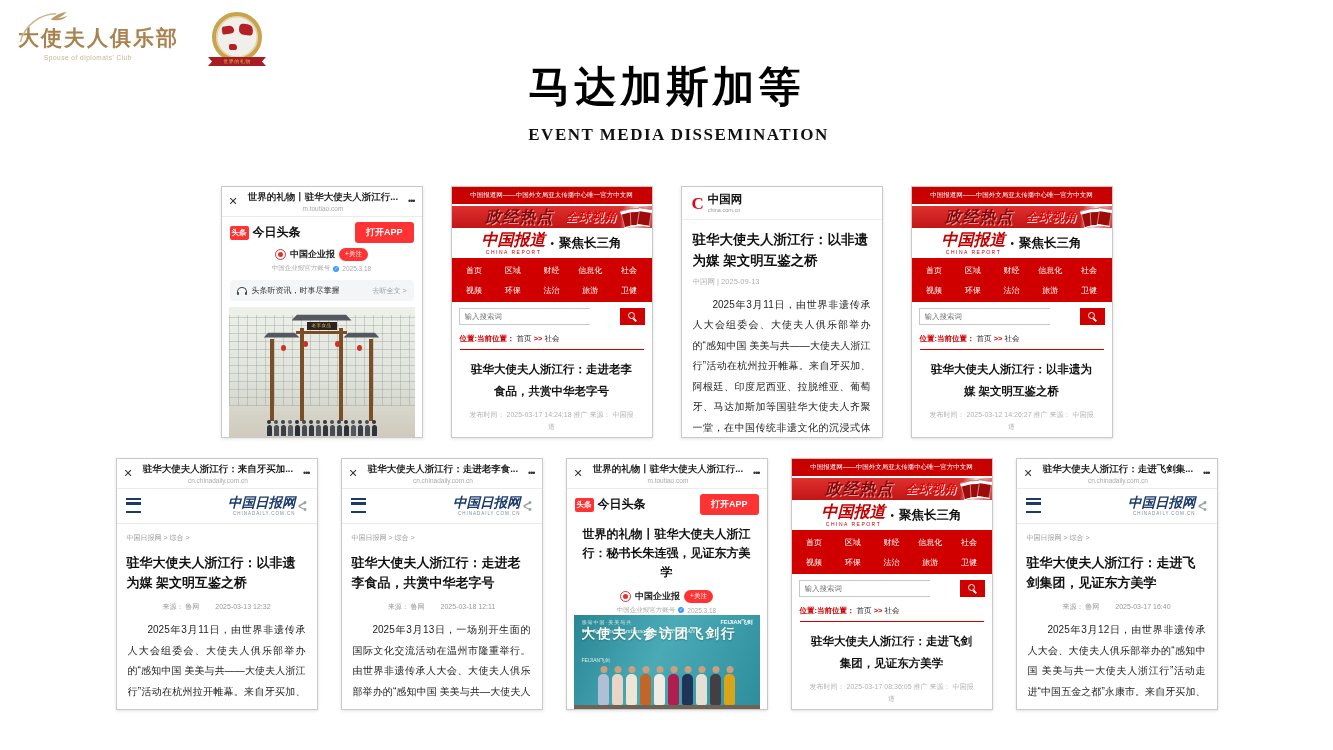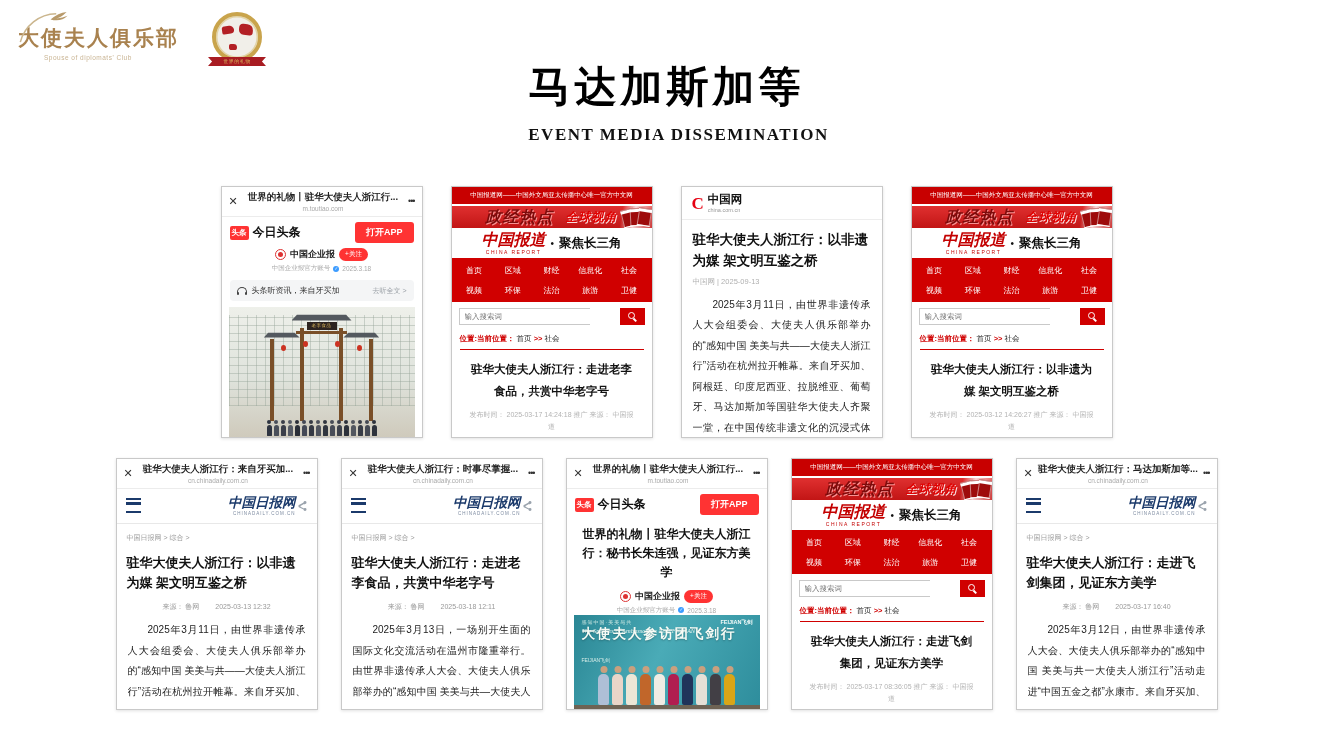--- a/index.html
+++ b/index.html
@@ -191,21 +191,21 @@
       <span class="tt-src">中国企业报</span>
       <span class="tt-follow">+关注</span>
     </div>
     <div class="tt-meta">
       <span>中国企业报官方账号</span>
       <span class="tt-verified"></span>
       <span>2025.3.18</span>
     </div>
     <div class="listen-bar">
       <span class="hp-icon"></span>
-      <span class="listen-text">头条听资讯，来自牙买加</span>
+      <span class="listen-text">头条听资讯，时事尽掌握</span>
       <span class="listen-link">去听全文 &gt;</span>
     </div>
     <div class="photo photo-laoli">
       <div class="arch">
         <div class="g-roof g-r1"></div>
         <div class="g-plaque">老李食品</div>
         <div class="g-roof g-r2a"></div>
             <div class="g-roof g-r2b"></div>
         <div class="g-beam"></div>
         <div class="g-pillar gp1"></div>
@@ -380,21 +380,21 @@
       <span>来源： 鲁网</span><span class="sp"></span>
       <span>2025-03-13 12:32</span>
     </div>
     <div class="body-text">2025年3月11日，由世界非遗传承人大会组委会、大使夫人俱乐部举办的“感知中国 美美与共——大使夫人浙江行”活动在杭州拉开帷幕。来自牙买加、阿根廷、印度尼西亚、拉脱维亚、葡萄牙、马达加斯加等国驻华大使夫人齐聚一堂，在中国传统非遗文化的沉浸式体验中</div>
   </div>
 
   <div class="card">
     <div class="browser-bar">
       <span class="bb-close">✕</span>
       <div class="bb-center">
-        <div class="bb-title">驻华大使夫人浙江行：时事尽掌握...</div>
+        <div class="bb-title">驻华大使夫人浙江行：走进老李食...</div>
         <div class="bb-url">cn.chinadaily.com.cn</div>
       </div>
       <span class="bb-more">•••</span>
     </div>
     <div class="cd-header">
       <span class="cd-burger"></span>
       <span class="cd-logo-wrap">
         <div class="cd-logo">中国日报网</div>
         <div class="cd-logo-sub">CHINADAILY.COM.CN</div>
       </span>
@@ -506,21 +506,21 @@
       <span>发布时间：</span>
       <span>2025-03-17 08:36:05</span>
       <span>推广 来源： 中国报道</span>
     </div>
   </div>
 
   <div class="card">
     <div class="browser-bar">
       <span class="bb-close">✕</span>
       <div class="bb-center">
-        <div class="bb-title">驻华大使夫人浙江行：马达加斯加等...</div>
+        <div class="bb-title">驻华大使夫人浙江行：走进飞剑集...</div>
         <div class="bb-url">cn.chinadaily.com.cn</div>
       </div>
       <span class="bb-more">•••</span>
     </div>
     <div class="cd-header">
       <span class="cd-burger"></span>
       <span class="cd-logo-wrap">
         <div class="cd-logo">中国日报网</div>
         <div class="cd-logo-sub">CHINADAILY.COM.CN</div>
       </span>

